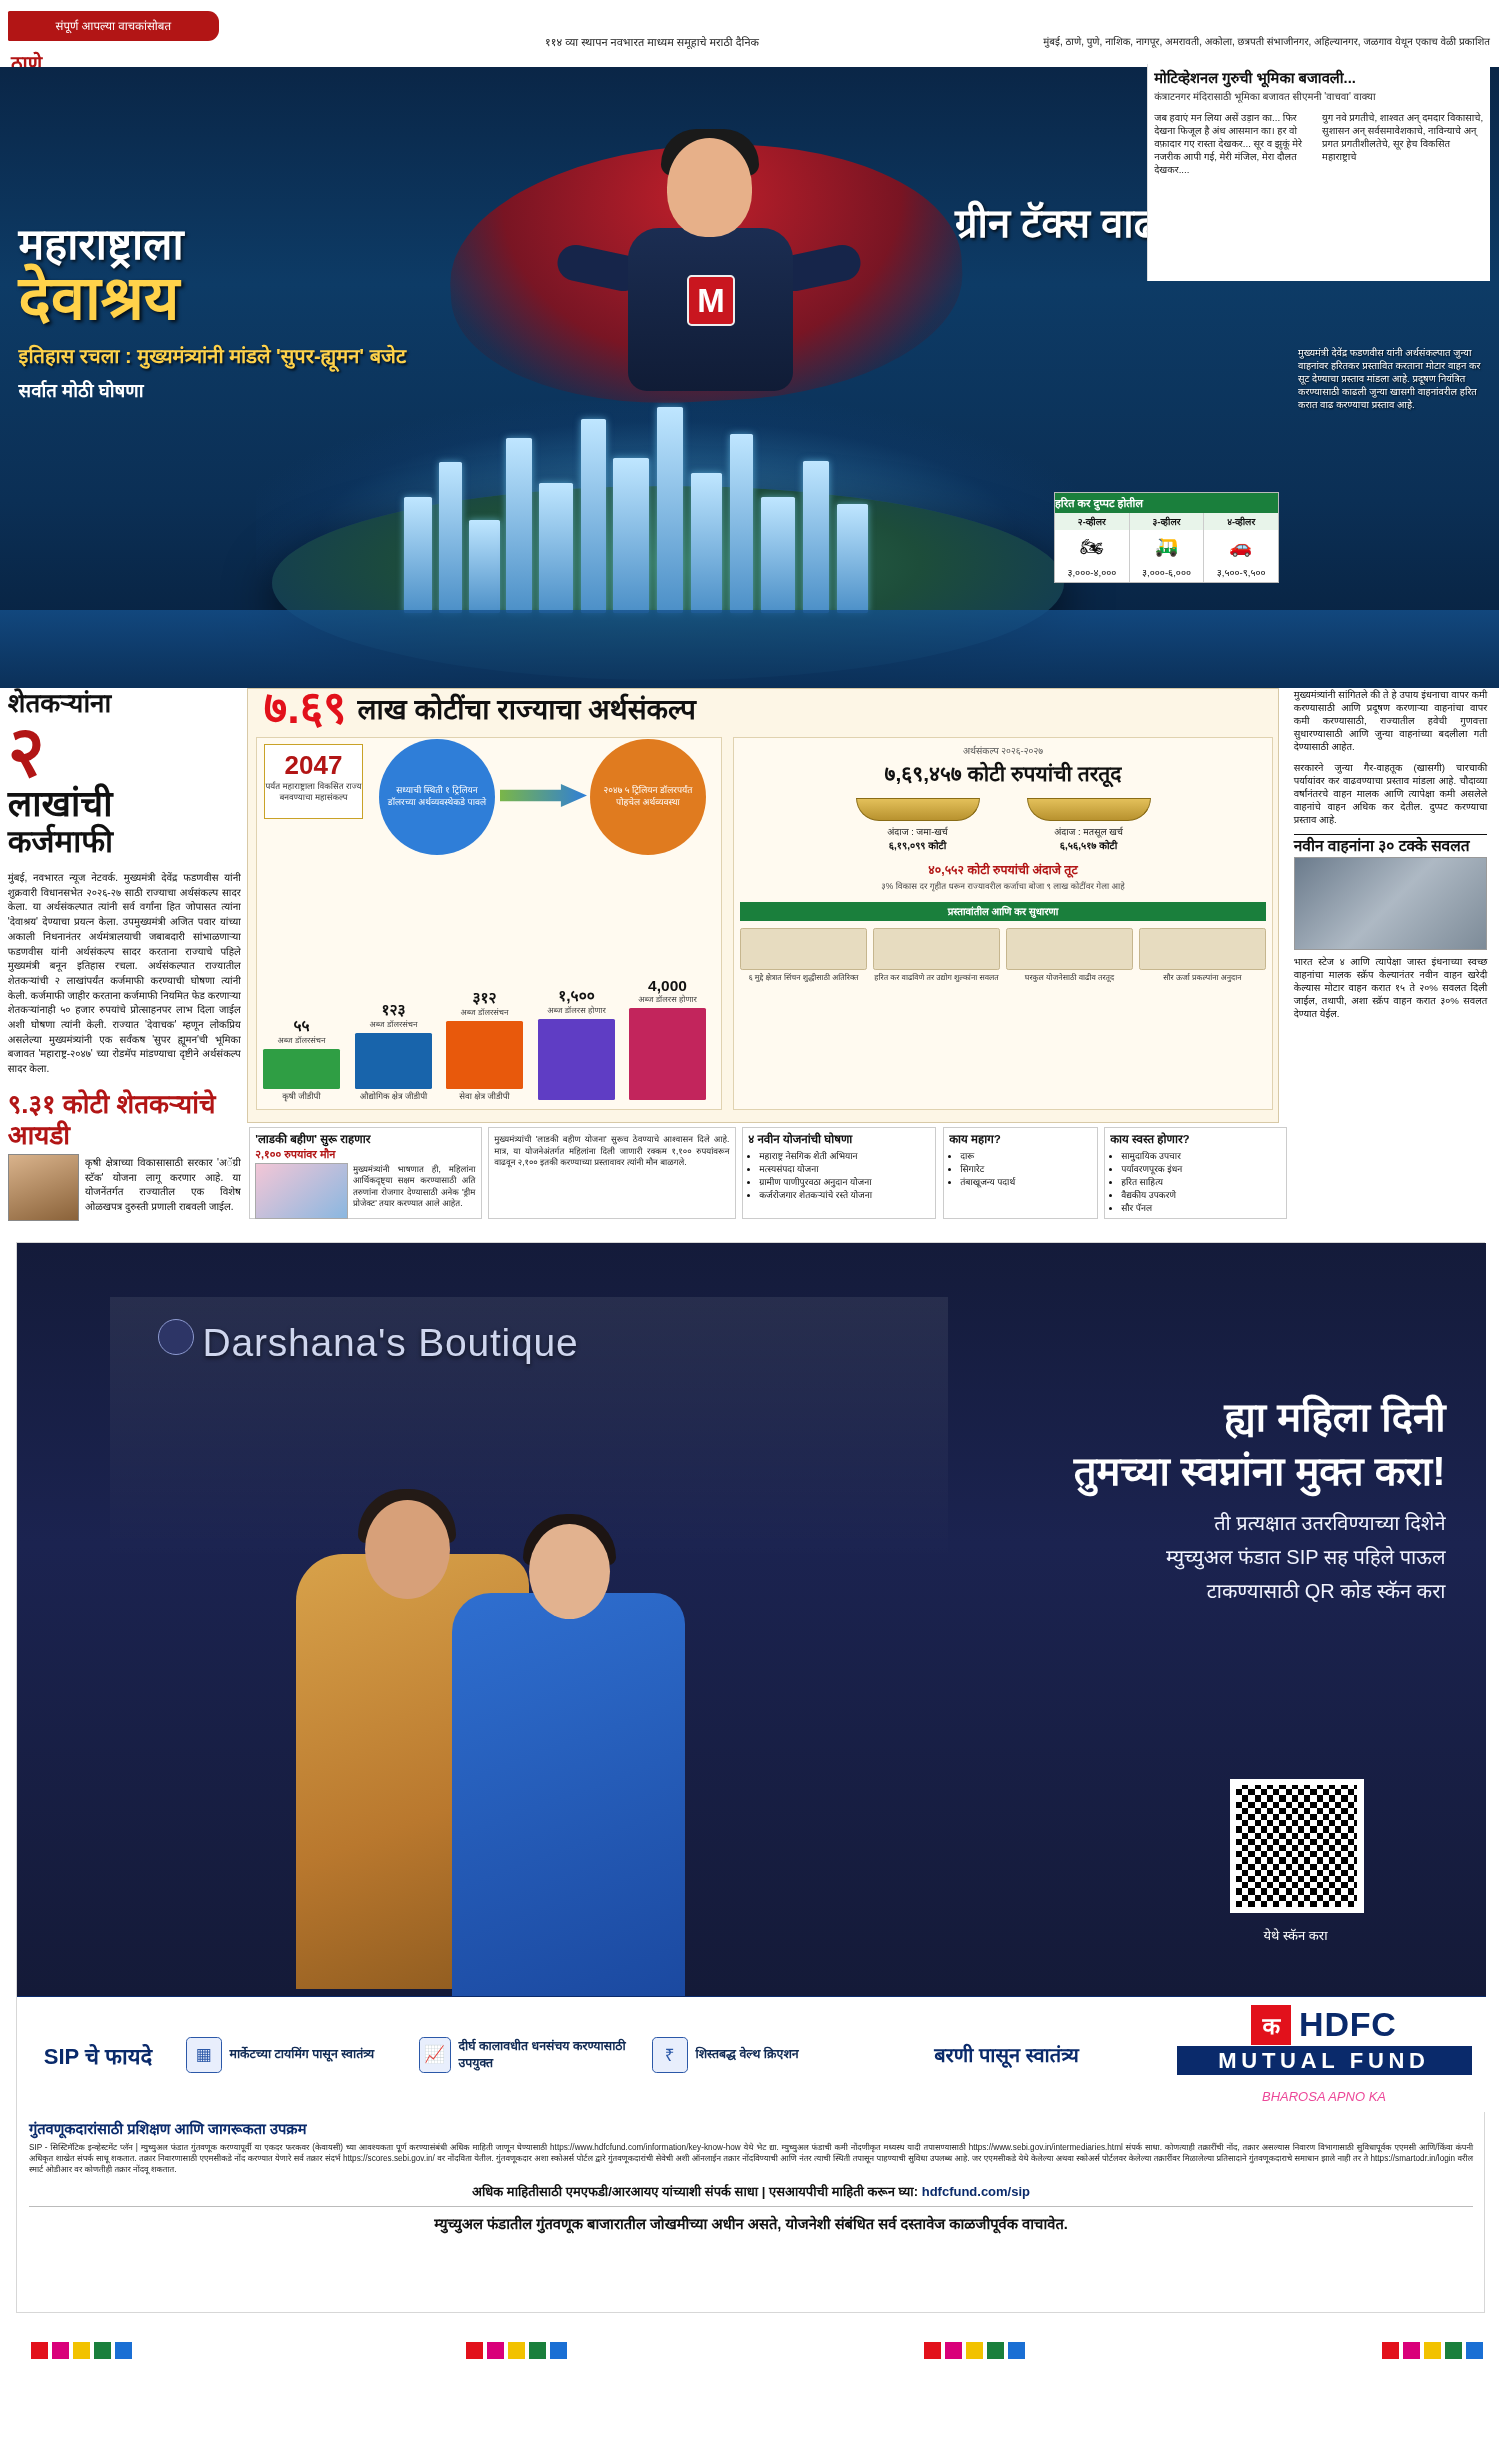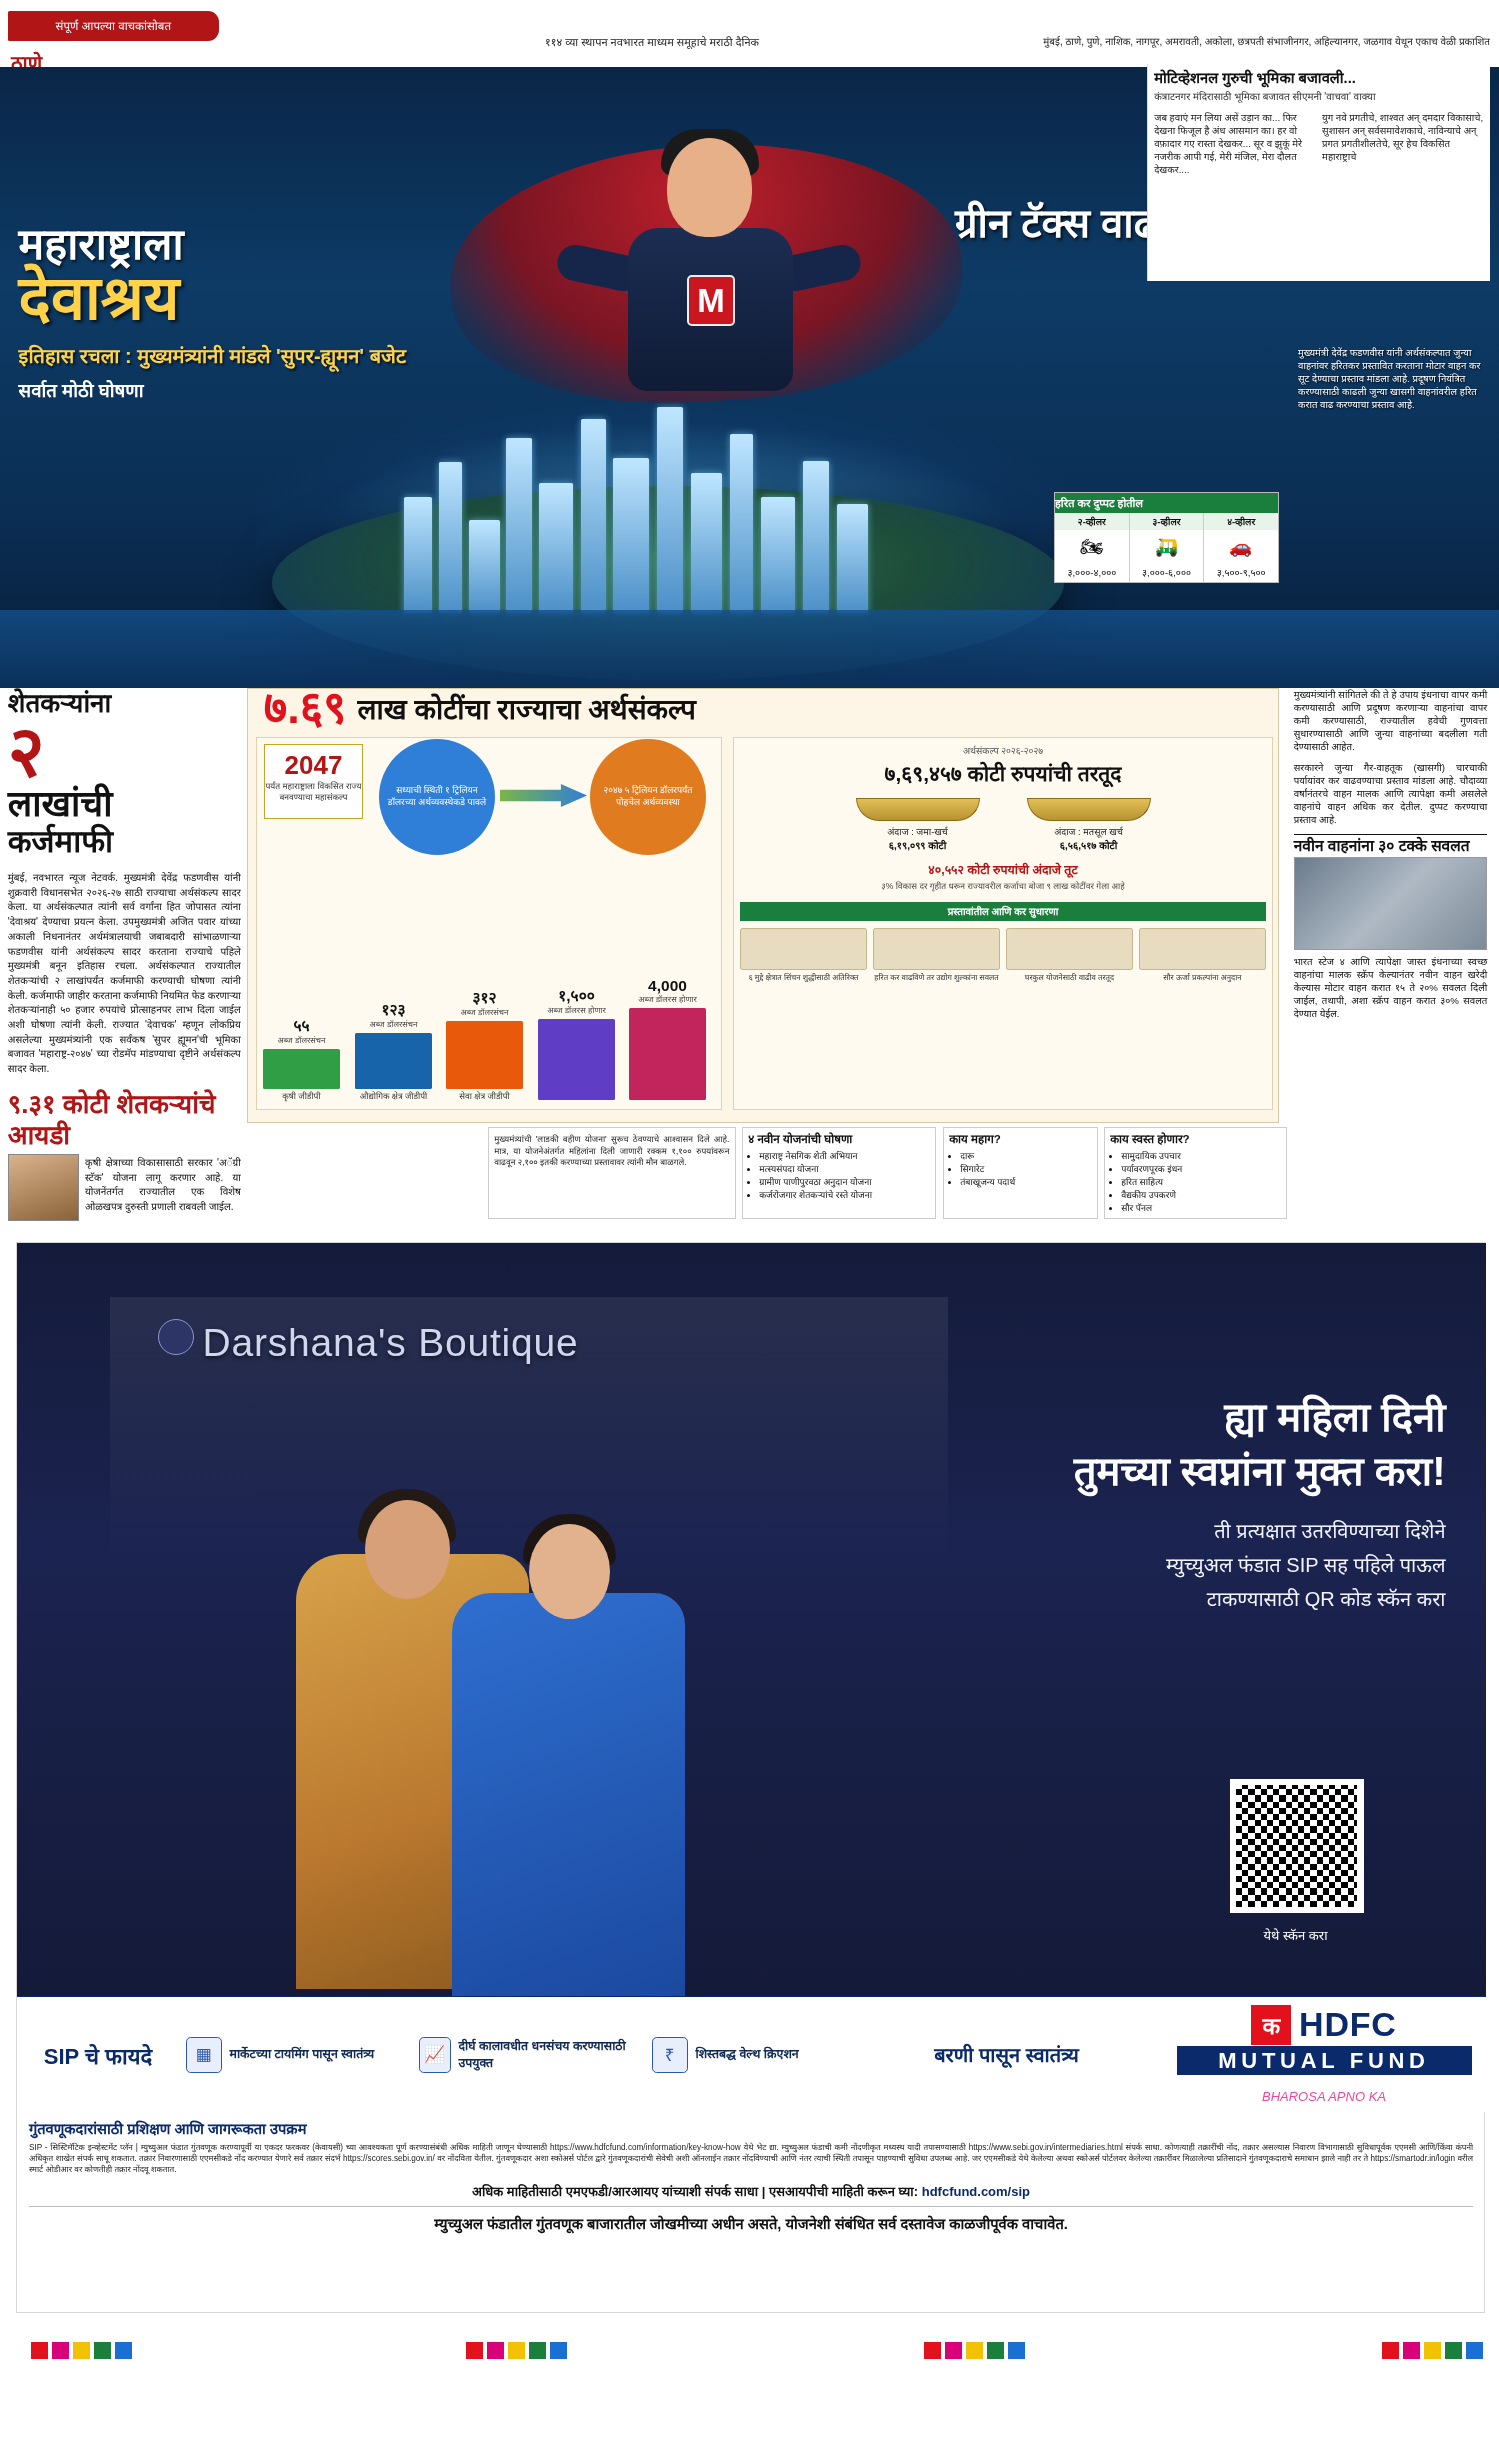--- a/index.html
+++ b/index.html
@@ -295,21 +295,21 @@
     border-radius:39px 31px 0 0;
   }
   .w-head1 { position:absolute; left:92px; top:47px; width:85px; height:99px; background:#d7a079; border-radius:50%; }
   .w-head2 { position:absolute; left:256px; top:71px; width:81px; height:95px; background:#e2b28f; border-radius:50%; }
   .w-hair1 { position:absolute; left:85px; top:36px; width:98px; height:54px; background:#231a16; border-radius:54px 54px 9.3px 9.3px; }
   .w-hair2 { position:absolute; left:250px; top:61px; width:93px; height:51px; background:#1d1513; border-radius:54px 54px 9.3px 9.3px; }
 
   .ad-copy { position:absolute; left:823px; top:147px; width:606px; color:#fff; text-align:right; }
   .ad-copy .h1 { font-size:40px; font-weight:bold; line-height:54px; }
   .ad-copy .h2 { font-size:40px; font-weight:bold; line-height:54px; }
-  .ad-copy .p { font-size:20px; line-height:34px; margin-top:16px; color:#f2f4ff; }
+  .ad-copy .p { font-size:20px; line-height:34px; margin-top:8px; color:#f2f4ff; }
   .qr {
     position:absolute; left:1213px; top:536px; width:134px; height:134px; background:#fff; padding:6.2px;
   }
   .qr .grid { width:100%; height:100%;
     background-image:
       repeating-linear-gradient(90deg,#000 0 6.2px, #fff 6.2px 12.4px),
       repeating-linear-gradient(0deg,#000 0 6.2px, #fff 6.2px 12.4px);
     background-blend-mode:difference;
   }
   .qr-cap { position:absolute; left:1195px; top:683px; width:168px; text-align:center; color:#fff; font-size:13px; }
@@ -546,20 +546,26 @@
 
   <div class="rcol">
     <p>मुख्यमंत्र्यांनी सांगितले की ते हे उपाय इंधनाचा वापर कमी करण्यासाठी आणि प्रदूषण करणाऱ्या वाहनांचा वापर कमी करण्यासाठी, राज्यातील हवेची गुणवत्ता सुधारण्यासाठी आणि जुन्या वाहनांच्या बदलीला गती देण्यासाठी आहेत.</p>
     <p>सरकारने जुन्या गैर-वाहतूक (खासगी) चारचाकी पर्यायांवर कर वाढवण्याचा प्रस्ताव मांडला आहे. चौदाव्या वर्षांनंतरचे वाहन मालक आणि त्यापेक्षा कमी असलेले वाहनांचे वाहन अधिक कर देतील. दुप्पट करण्याचा प्रस्ताव आहे.</p>
     <div class="rhead">नवीन वाहनांना ३० टक्के सवलत</div>
     <div class="rphoto"></div>
     <p>भारत स्टेज ४ आणि त्यापेक्षा जास्त इंधनाच्या स्वच्छ वाहनांचा मालक स्क्रॅप केल्यानंतर नवीन वाहन खरेदी केल्यास मोटार वाहन करात १५ ते २०% सवलत दिली जाईल, तथापी, अशा स्क्रॅप वाहन करात ३०% सवलत देण्यात येईल.</p>
   </div>
 
   <div class="row2">
+    <div class="r2box" style="left:241px;width:233px;">
+      <div class="h">'लाडकी बहीण' सुरू राहणार</div>
+      <div class="h" style="color:#b21515;font-size:11px;">२,१०० रुपयांवर मौन</div>
+      <div class="ladki-img"></div>
+      <div class="b">मुख्यमंत्र्यांनी भाषणात ही, महिलांना आर्थिकदृष्ट्या सक्षम करण्यासाठी अति तरुणांना रोजगार देण्यासाठी अनेक 'ड्रीम प्रोजेक्ट' तयार करण्यात आले आहेत.</div>
+    </div>
     <div class="r2box" style="left:480px;width:248px;">
       <div class="b">मुख्यमंत्र्यांची 'लाडकी बहीण योजना' सुरूच ठेवण्याचे आश्वासन दिले आहे. मात्र, या योजनेअंतर्गत महिलांना दिली जाणारी रक्कम १,१०० रुपयांवरून वाढवून २,१०० इतकी करण्याच्या प्रस्तावावर त्यांनी मौन बाळगले.</div>
     </div>
     <div class="r2box" style="left:734px;width:194px;">
       <div class="h">४ नवीन योजनांची घोषणा</div>
       <ul>
         <li>महाराष्ट्र नेसगिक शेती अभियान</li>
         <li>मत्स्यसंपदा योजना</li>
         <li>ग्रामीण पाणीपुरवठा अनुदान योजना</li>
         <li>कर्जरोजगार शेतकऱ्यांचे रस्ते योजना</li>

